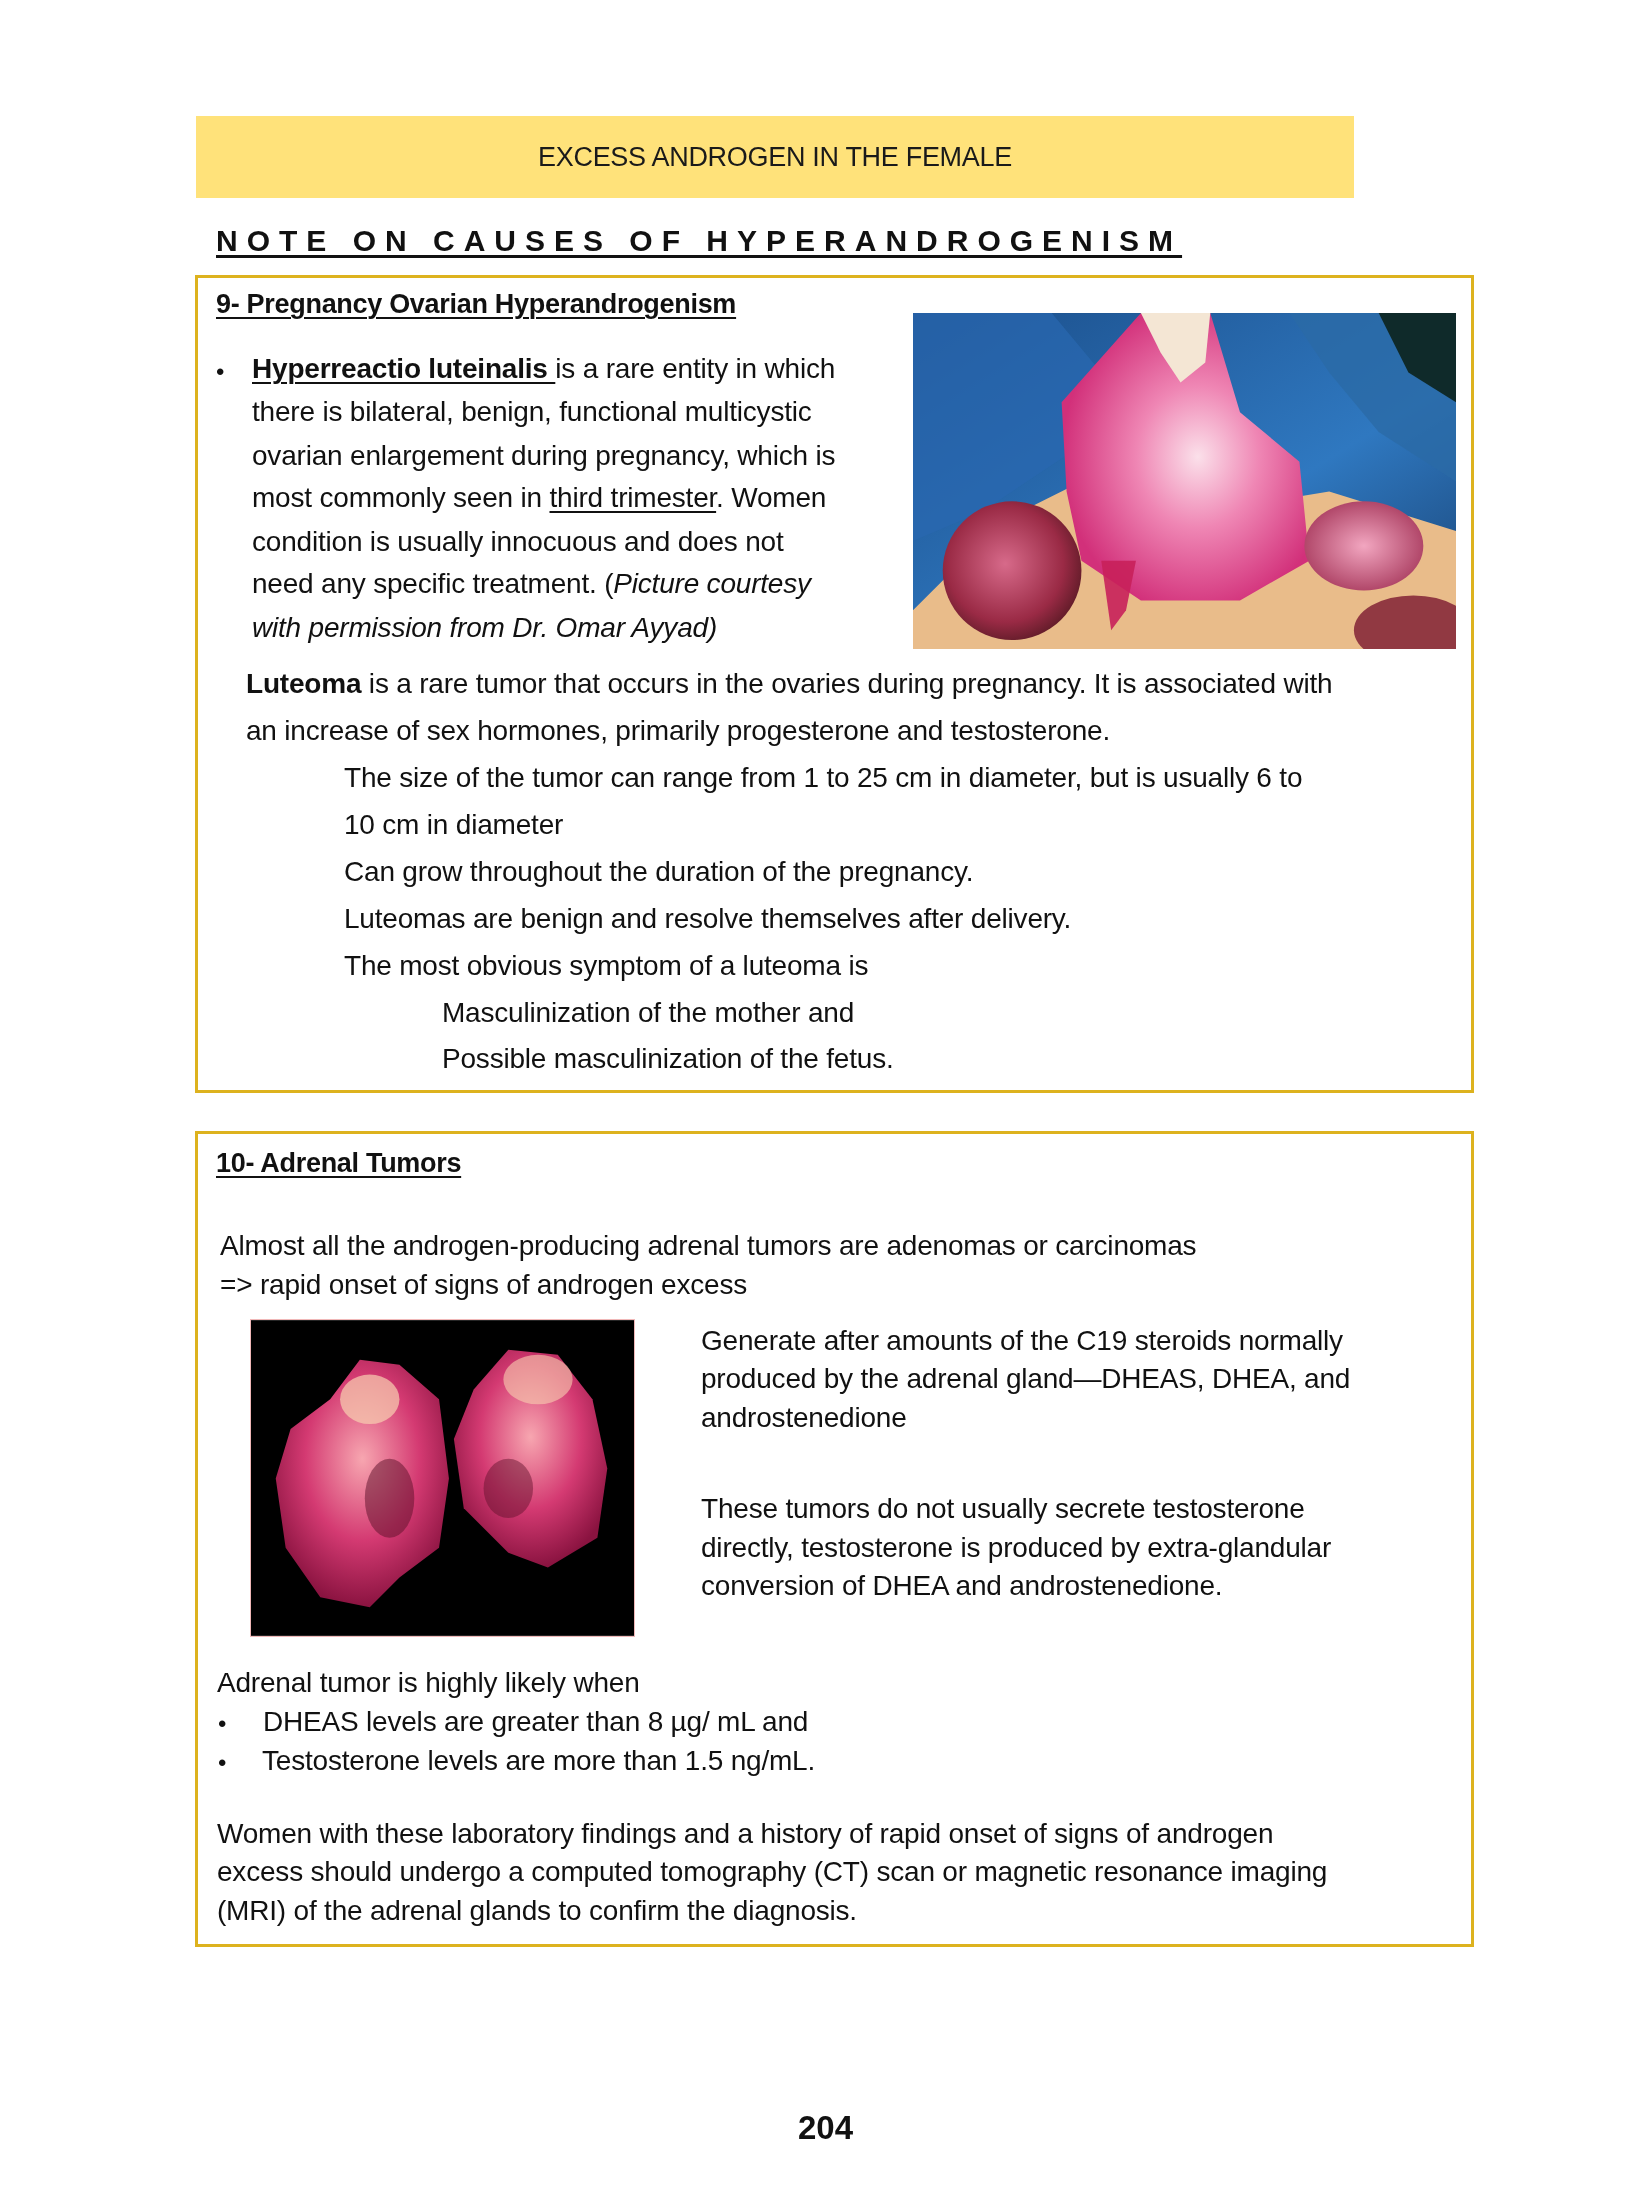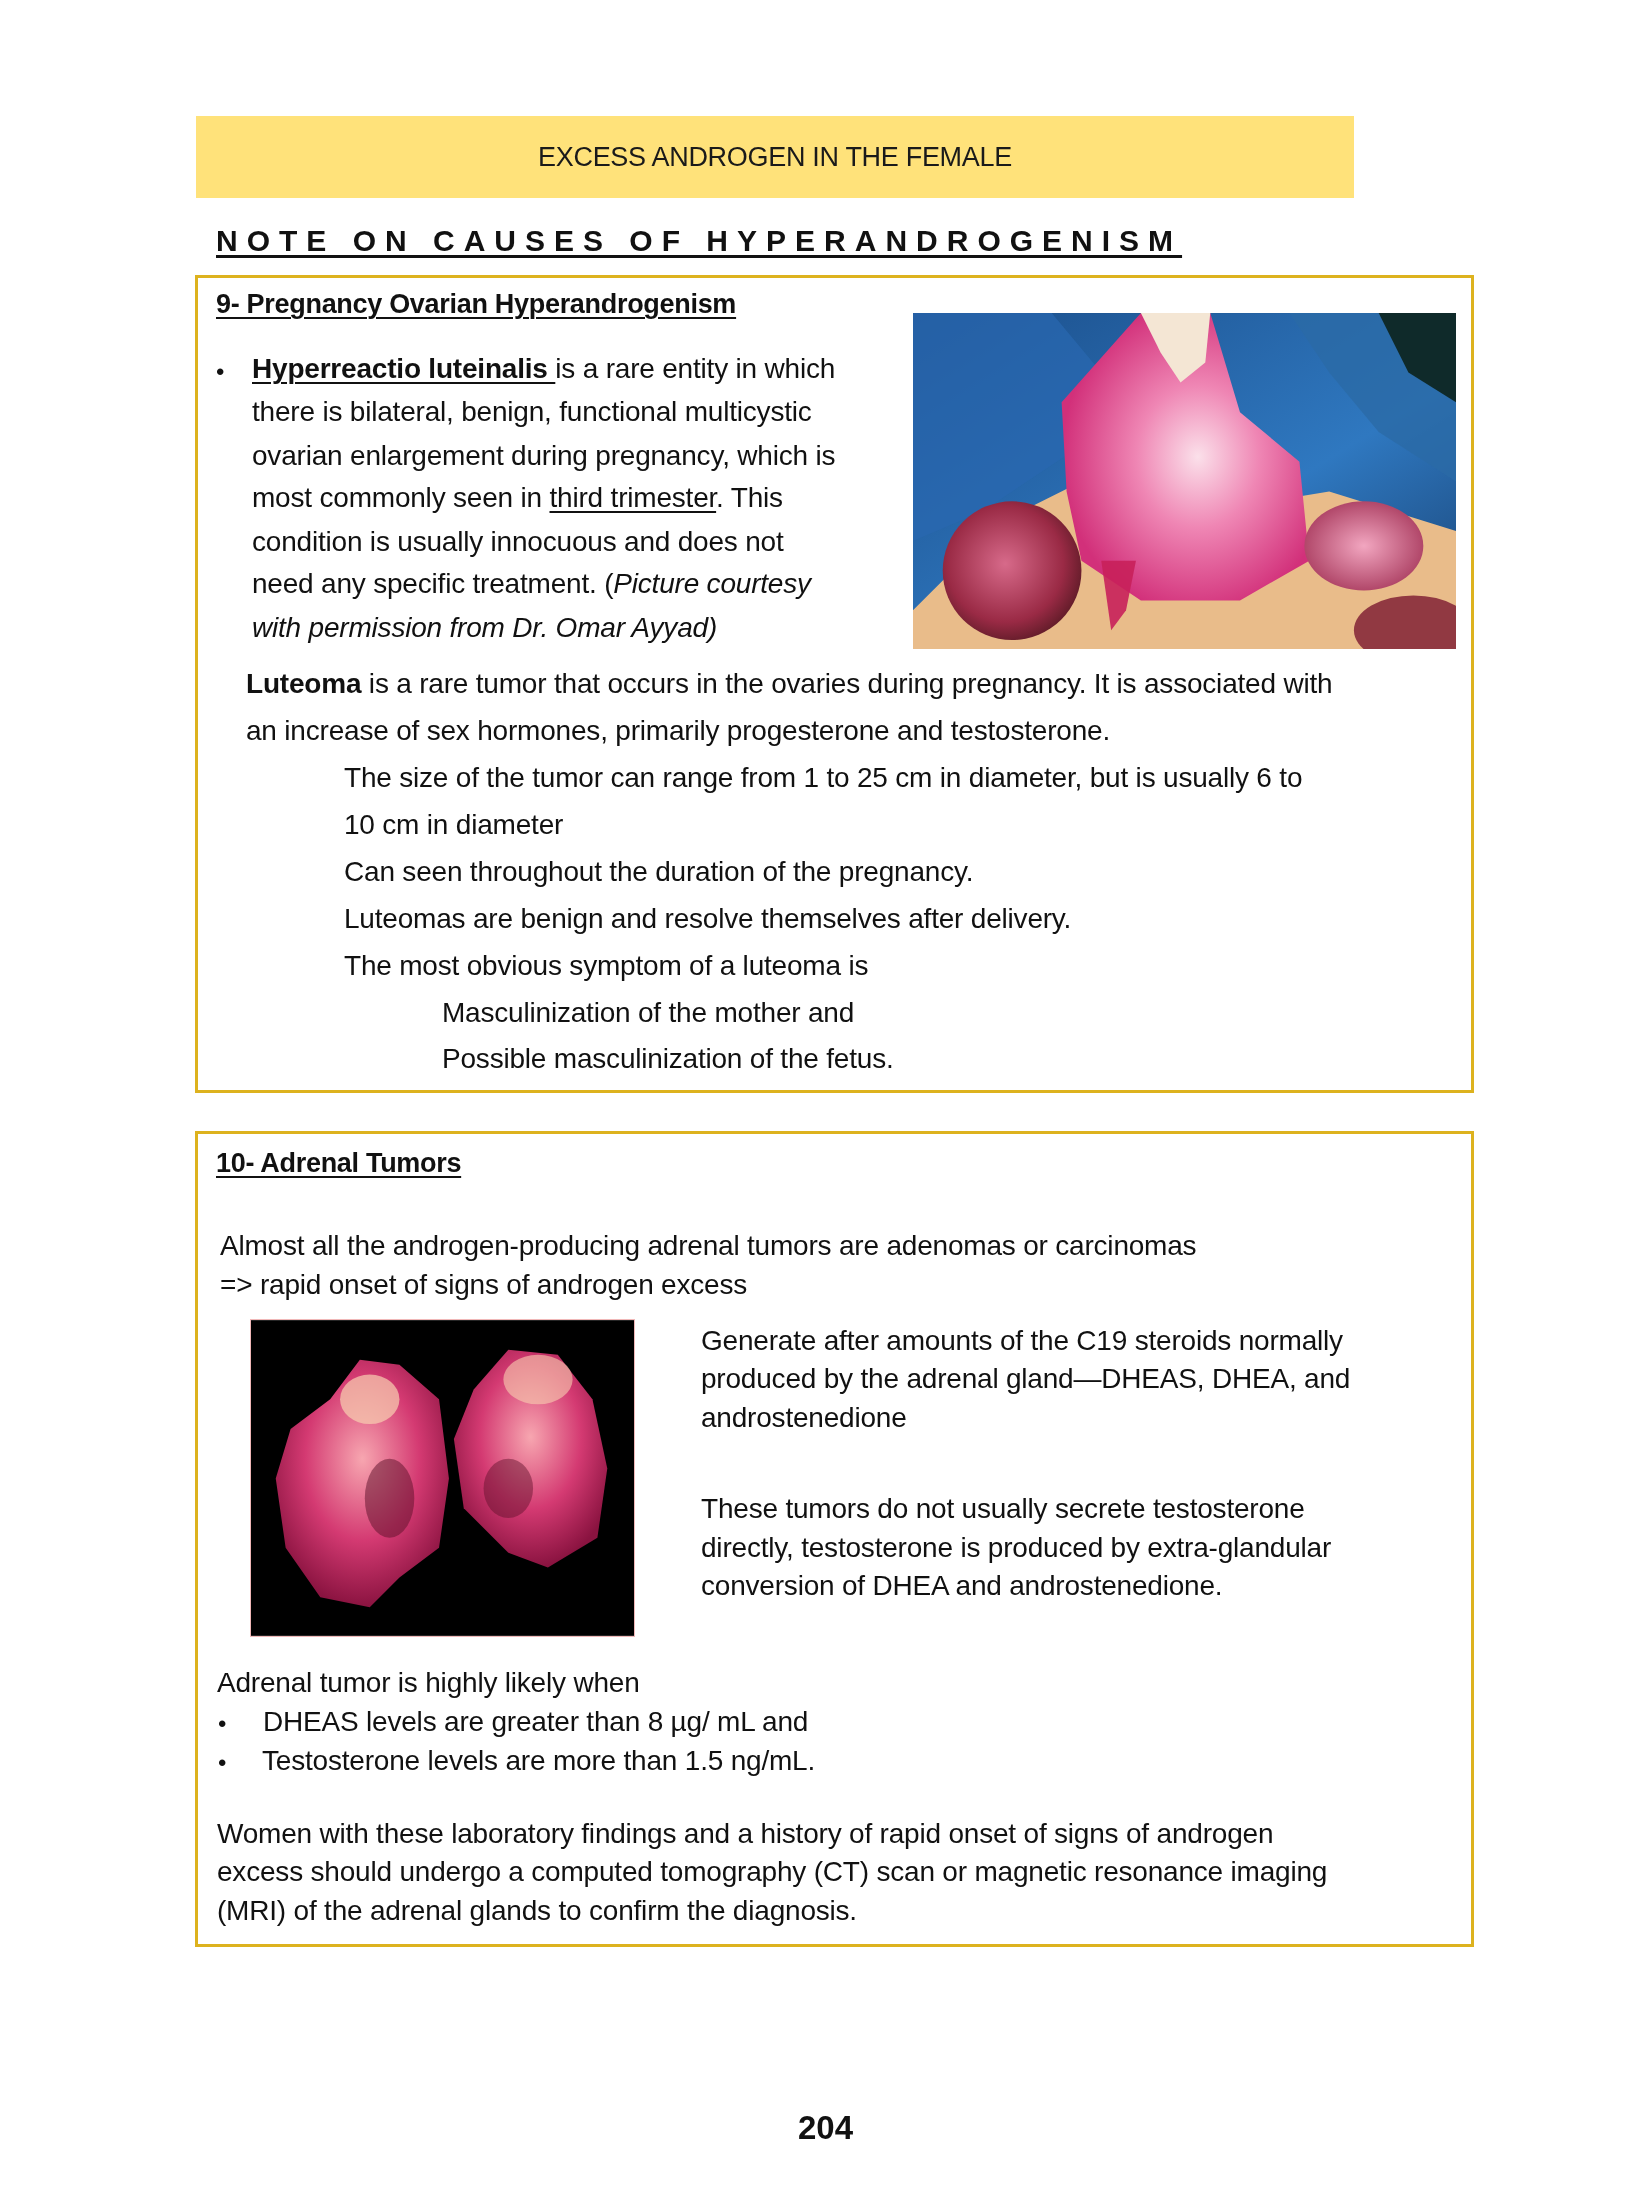--- a/index.html
+++ b/index.html
@@ -56,21 +56,21 @@
 
 <div class="abs box-title" style="left:216px; top:289px;">9- Pregnancy Ovarian Hyperandrogenism</div>
 
 <span class="abs bullet" style="left:216px; top:358px;">•</span>
 <div class="abs txt" style="left:252px; top:353px;">
   <span class="b u">Hyperreactio luteinalis </span><span>is a rare entity in which</span>
 </div>
 <div class="abs txt" style="left:252px; top:396px;">there is bilateral, benign, functional multicystic</div>
 <div class="abs txt" style="left:252px; top:440px;">ovarian enlargement during pregnancy, which is</div>
 <div class="abs txt" style="left:252px; top:482px;">
-  <span>most commonly seen in </span><span class="u">third trimester</span><span>.  This</span>
+  <span>most commonly seen in </span><span class="u">third trimester</span><span>.  Women</span>
 </div>
 <div class="abs txt" style="left:252px; top:526px;">condition is usually innocuous and does not</div>
 <div class="abs txt" style="left:252px; top:568px;">
   <span>need any specific treatment. (</span><span class="i">Picture courtesy</span>
 </div>
 <div class="abs txt i" style="left:252px; top:612px;">with permission from Dr. Omar Ayyad)</div>
 
 <div class="abs photo" style="left:913px; top:313px; width:543px; height:336px;" aria-label="surgical-photo-enlarged-ovaries">
   <svg width="543" height="336" viewBox="0 0 548 339">
     <defs>
@@ -108,21 +108,21 @@
     <path d="M190 250 L200 320 L215 300 L225 250 Z" fill="#c8205a" opacity="0.9"></path>
   </svg>
 </div>
 
 <div class="abs txt" style="left:246px; top:668px;">
   <span class="b">Luteoma</span><span> is a rare tumor that occurs in the ovaries during pregnancy. It is associated with</span>
 </div>
 <div class="abs txt" style="left:246px; top:715px;">an increase of sex hormones, primarily progesterone and testosterone.</div>
 <div class="abs txt" style="left:344px; top:762px;">The size of the tumor can range from 1 to 25 cm in diameter, but is usually 6 to</div>
 <div class="abs txt" style="left:344px; top:809px;">10 cm in diameter</div>
-<div class="abs txt" style="left:344px; top:856px;">Can seen throughout the duration of the pregnancy.</div>
+<div class="abs txt" style="left:344px; top:856px;">Can grow throughout the duration of the pregnancy.</div>
 <div class="abs txt" style="left:344px; top:903px;">Luteomas are benign and resolve themselves after delivery.</div>
 <div class="abs txt" style="left:344px; top:950px;">The most obvious symptom of a luteoma is</div>
 <div class="abs txt" style="left:442px; top:997px;">Masculinization of the mother and</div>
 <div class="abs txt" style="left:442px; top:1043px;">Possible masculinization of the fetus.</div>
 
 <div class="abs box box2"></div>
 
 <div class="abs box-title" style="left:216px; top:1148px;">10- Adrenal Tumors</div>
 
 <div class="abs txt" style="left:220px; top:1230px;">Almost all the androgen-producing adrenal tumors are adenomas or carcinomas</div>

